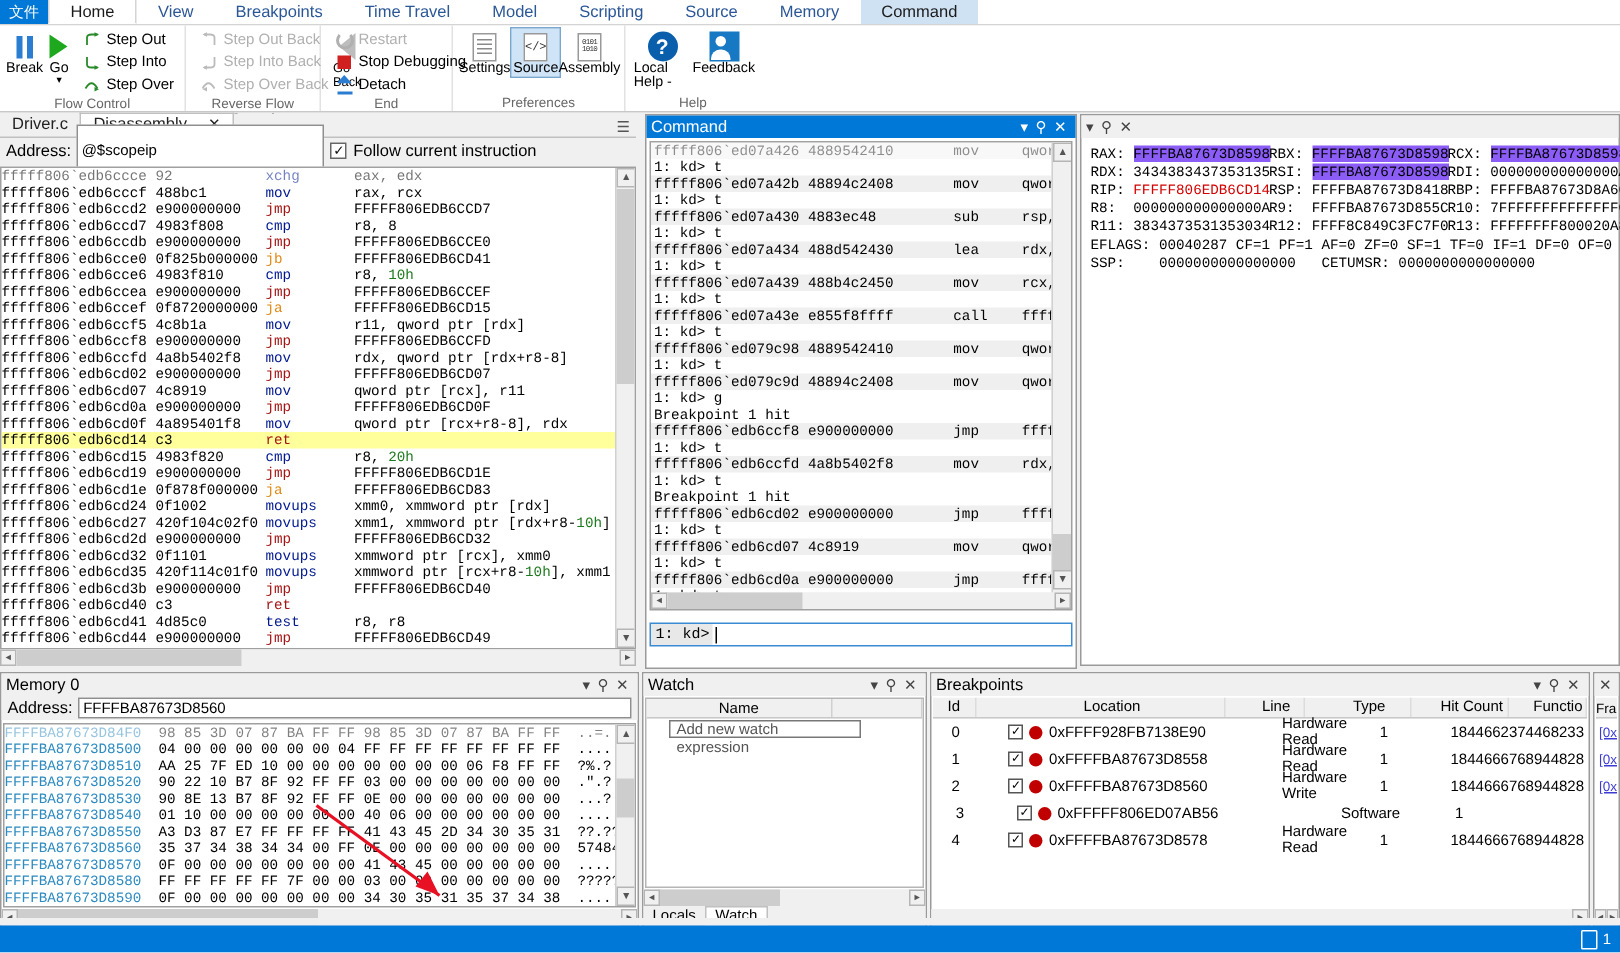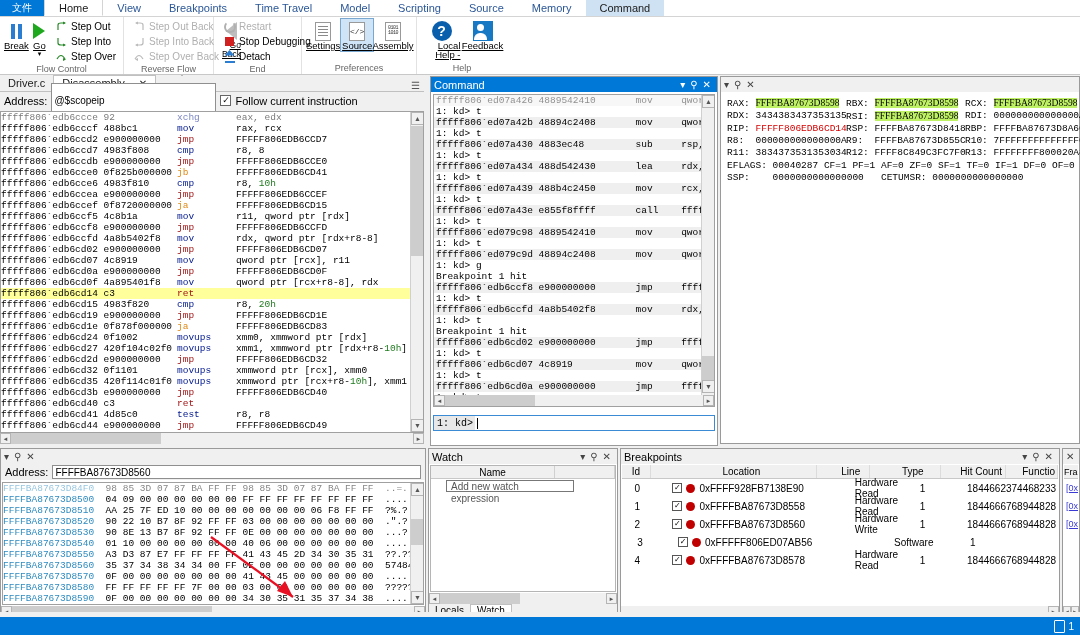--- a/index.html
+++ b/index.html
@@ -10,40 +10,40 @@
     background: #ffffff;
     font-family: "Liberation Sans", sans-serif;
     font-size: 11px;
     color: #000;
   }
   .app { position: relative; width: 1080px; height: 635px; background: #f0f0f0; }
 
   
   .ribbon-tabs { height: 17px; background: #ffffff; display: flex; align-items: stretch;
                  border-bottom: 1px solid #d4d4d4; }
-  .tab-file { background: #0078d7; color: #fff; width: 44px; display: flex;
+  .tab-file { background: #0078d7; color: #fff; width: 32px; display: flex;
               align-items: center; justify-content: center; font-size: 10px; }
   .rtab { padding: 0 14px; display: flex; align-items: center; color: #2b5797;
           font-size: 11px; white-space: nowrap; }
   .rtab.active { background: #ffffff; color: #1a1a1a; border-left: 1px solid #d4d4d4;
                  border-right: 1px solid #d4d4d4; border-bottom: 1px solid #ffffff;
                  position: relative; top: 0; z-index: 2; }
   .rtab.cmdtab { background: #cfe2f3; color: #1a1a1a; }
 
   .ribbon-body { height: 58px; background: #ffffff; display: flex; position: relative;
                  border-bottom: 1px solid #c8c8c8; }
   .rgroup { display: flex; flex-direction: column; justify-content: space-between;
             padding: 2px 4px 0 4px; border-right: 1px solid #e2e2e2; position: relative; }
   .rgroup-items { display: flex; align-items: flex-start; flex: 1; }
   .rgroup-label { text-align: center; font-size: 9px; color: #666; padding-bottom: 1px; }
 
   .bigbtn { display: flex; flex-direction: column; align-items: center; width: 38px;
             padding-top: 2px; cursor: default; }
   .bigbtn .gly { height: 20px; display: flex; align-items: center; justify-content: center; }
-  .bigbtn .cap { font-size: 9.5px; text-align: right; line-height: 10px; text-decoration: underline; }
+  .bigbtn .cap { font-size: 9.5px; text-align: left; line-height: 10px; }
 
   .smallcol { display: flex; flex-direction: column; justify-content: center; padding-left: 2px; }
   .smallbtn { display: flex; align-items: center; gap: 3px; height: 15px; padding: 0 3px;
               font-size: 10px; white-space: nowrap; }
   .smallbtn.dim { color: #b0b0b0; }
   .ico16 { width: 13px; height: 13px; display: inline-flex; align-items: center;
            justify-content: center; flex: 0 0 13px; }
 
   .pausebar { display: inline-block; width: 4px; height: 15px; background: #2b7dd1; }
   .playtri { width: 0; height: 0; border-left: 12px solid #1ea81e;
@@ -149,21 +149,21 @@
   .caret { width: 1px; height: 11px; background: #000; margin-left: 2px; }
 
   
   #regs-panel { left: 720px; top: 76px; width: 360px; height: 368px; }
   .reg-body { position: absolute; left: 2px; right: 2px; top: 17px; bottom: 2px;
               background: #fff; padding: 3px 0 0 4px; }
   .regrow { display: flex; font-family: "Liberation Mono", monospace; font-size: 9.5px;
             line-height: 12px; white-space: pre; }
   .regcell { width: 119px; flex: 0 0 119px; }
   .regname { color: #000; }
-  .regval-hl { background: #bef264; font-family: Liberation Serif, serif; }
+  .regval-hl { background: #8b5cf6; }
   .regval-red { color: #d40000; }
 
   
   #mem-panel { left: 0; top: 448px; width: 426px; height: 170px; }
   .mem-addrbar { height: 16px; display: flex; align-items: center; gap: 4px;
                  padding: 0 4px; background: #f0f0f0; font-size: 11px; }
   .mem-addrbar input { flex: 1; height: 14px; font-size: 10px; padding: 0 2px;
                        border: 1px solid #8f8f8f; font-family: "Liberation Sans", sans-serif; }
   .mem-body { position: absolute; left: 1px; right: 1px; top: 33px; bottom: 12px;
               background: #fff; border: 1px solid #a0a0a0; overflow: hidden; }
@@ -547,34 +547,35 @@
         <span>EFLAGS: 00040287 CF=1 PF=1 AF=0 ZF=0 SF=1 TF=0 IF=1 DF=0 OF=0</span>
       </div>
       <div class="regrow">
         <span>SSP:    0000000000000000   CETUMSR: 0000000000000000</span>
       </div>
     </div>
   </div>
 
   <div class="panel" id="mem-panel">
     <div class="panel-title">
+      <span class="ttl">Memory 0</span>
       <span class="panel-btns">
         <span>▾</span>
         <span>⚲</span>
         <span>✕</span>
       </span>
     </div>
     <div class="mem-addrbar">
       <span>Address:</span>
       <input type="text" value="FFFFBA87673D8560" style="">
     </div>
     <div class="mem-body">
       <div class="mem-scroll" id="mem-lines">
           <div class="mline" style="opacity: 0.5;"><span class="m-addr">FFFFBA87673D84F0</span><span class="m-hex">  98 85 3D 07 87 BA FF FF 98 85 3D 07 87 BA FF FF</span><span>  ..=.....,.=.....</span></div>
-          <div class="mline"><span class="m-addr">FFFFBA87673D8500</span><span class="m-hex">  04 09 00 00 00 00 00 00 FF FF FF FF FF FF FF FF</span><span>  ........????????</span></div>
+          <div class="mline"><span class="m-addr">FFFFBA87673D8500</span><span class="m-hex">  04 00 00 00 00 00 00 04 FF FF FF FF FF FF FF FF</span><span>  ........????????</span></div>
           <div class="mline"><span class="m-addr">FFFFBA87673D8510</span><span class="m-hex">  AA 25 7F ED 10 00 00 00 00 00 00 00 06 F8 FF FF</span><span>  ?%.?........???</span></div>
           <div class="mline"><span class="m-addr">FFFFBA87673D8520</span><span class="m-hex">  90 22 10 B7 8F 92 FF FF 03 00 00 00 00 00 00 00</span><span>  .".?..??........</span></div>
           <div class="mline"><span class="m-addr">FFFFBA87673D8530</span><span class="m-hex">  90 8E 13 B7 8F 92 FF FF 0E 00 00 00 00 00 00 00</span><span>  ...?..??........</span></div>
           <div class="mline"><span class="m-addr">FFFFBA87673D8540</span><span class="m-hex">  01 10 00 00 00 00 00 00 40 06 00 00 00 00 00 00</span><span>  ........@.......</span></div>
           <div class="mline"><span class="m-addr">FFFFBA87673D8550</span><span class="m-hex">  A3 D3 87 E7 FF FF FF FF 41 43 45 2D 34 30 35 31</span><span>  ??.?????-4051</span></div>
           <div class="mline"><span class="m-addr">FFFFBA87673D8560</span><span class="m-hex">  35 37 34 38 34 34 00 FF 0E 00 00 00 00 00 00 00</span><span>  574844.?........</span></div>
           <div class="mline"><span class="m-addr">FFFFBA87673D8570</span><span class="m-hex">  0F 00 00 00 00 00 00 00 41 43 45 00 00 00 00 00</span><span>  .............</span></div>
           <div class="mline"><span class="m-addr">FFFFBA87673D8580</span><span class="m-hex">  FF FF FF FF FF 7F 00 00 03 00 00 00 00 00 00 00</span><span>  ?????...........</span></div>
           <div class="mline"><span class="m-addr">FFFFBA87673D8590</span><span class="m-hex">  0F 00 00 00 00 00 00 00 34 30 35 31 35 37 34 38</span><span>  ........40515748</span></div>
         </div>

